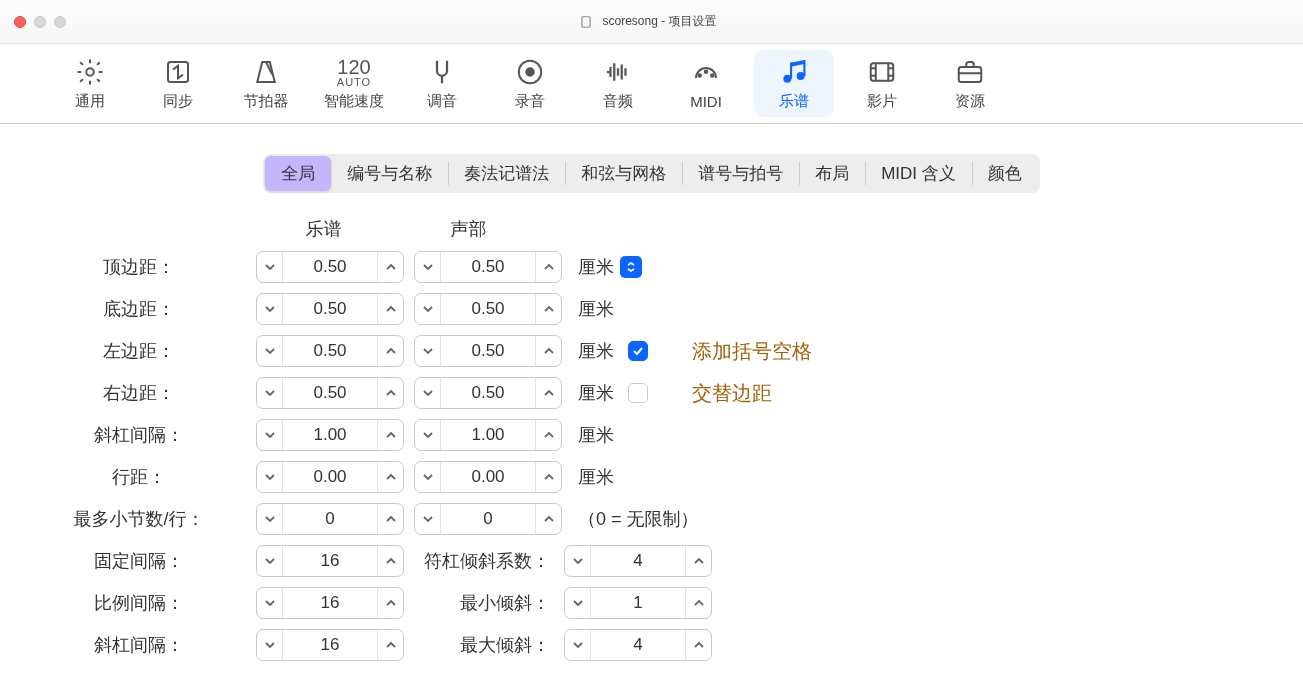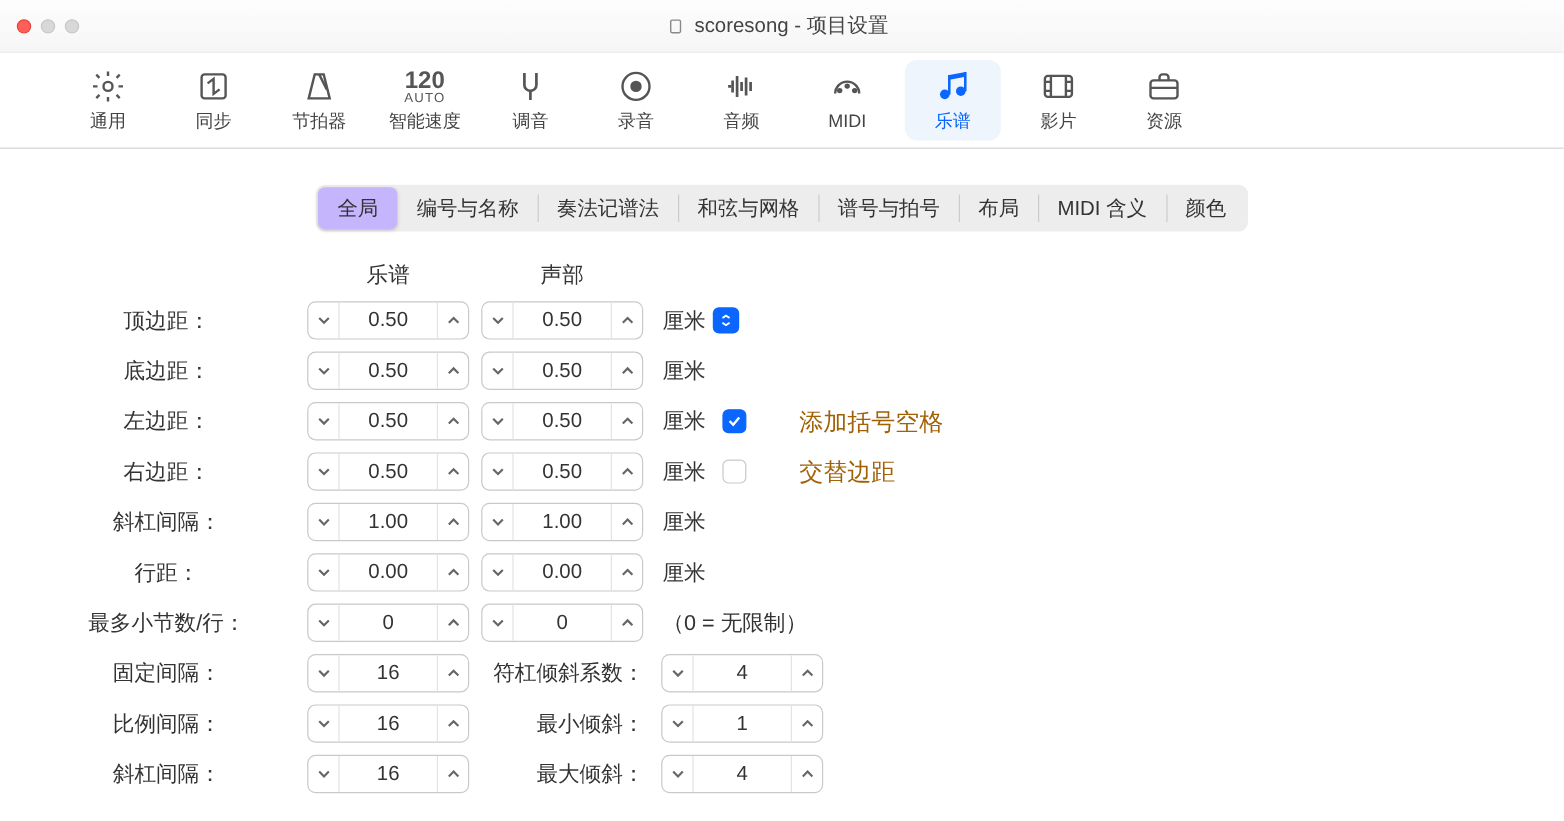--- a/index.html
+++ b/index.html
@@ -4,21 +4,21 @@
 <style>
   * { box-sizing: border-box; margin: 0; padding: 0; font-family: -apple-system, "Helvetica Neue", Arial, sans-serif; }
   body { background: #fff; width: 1303px; height: 684px; overflow: hidden; }
 
   
   .titlebar { height: 44px; display: flex; align-items: center; padding: 0 14px; background: linear-gradient(#fdfdfd,#f6f6f6); border-bottom: 1px solid #e5e5e5; }
   .traffic { display: flex; gap: 8px; }
   .tl { width: 12px; height: 12px; border-radius: 50%; }
   .tl.red { background: #ff5f57; border: 0.5px solid #e24640; }
   .tl.grey { background: #d8d8d8; border: 0.5px solid #c8c8c8; }
-  .titlecenter { flex: 1; text-align: center; font-size: 17px; color: #444; display:flex; align-items:center; justify-content:center; gap:8px;}
+  .titlecenter { flex: 1; text-align: center; font-size: 12px; color: #444; display:flex; align-items:center; justify-content:center; gap:8px;}
   .titleicon { width:16px; height:16px; display:inline-flex; align-items:center; justify-content:center; color:#888; font-size:14px;}
 
   
   .toolbar { height: 80px; display: flex; align-items: center; padding: 0 50px; gap: 8px; border-bottom: 1px solid #ccc; background:#fff;}
   .tbitem { width: 80px; display: flex; flex-direction: column; align-items: center; justify-content: center; gap: 4px; padding: 6px 0; border-radius: 10px; color: #444; cursor: pointer;}
   .tbitem .icon { height: 32px; display:flex; align-items:center; justify-content:center; color:#555; }
   .tbitem .label { font-size: 15px; }
   .tbitem.active { background: #eef5fd; }
   .tbitem.active .icon, .tbitem.active .label { color: #0a66ff; }
 
@@ -31,21 +31,21 @@
   .tab + .tab::before { content:""; position:absolute; left:0; top:6px; bottom:6px; width:1px; background:#ccc; }
   .tab.active { background: #c4b5fd; box-shadow: 0 1px 3px rgba(0,0,0,0.15); }
   .tab.active::before, .tab.active + .tab::before { display:none; }
 
   .grid { margin-top: 24px; }
   .headerrow { display:flex; align-items:center; margin-bottom:10px; }
   .rowlabel { width: 220px; text-align: center; padding-right: 14px; font-size: 18px; color:#333; }
   .colhead { width: 135px; text-align: center; font-size: 18px; color:#333; margin-right: 10px;}
   .row { display:flex; align-items:center; margin-bottom: 10px; }
 
-  .stepper { width: 135px; height: 32px; display:flex; align-items:center; border:1px solid #c9c9c9; border-radius:7px; background:#fff; margin-right:10px; }
+  .stepper { width: 148px; height: 32px; display:flex; align-items:center; border:1px solid #c9c9c9; border-radius:7px; background:#fff; margin-right:10px; }
   .stepper .btn { width:26px; height:100%; display:flex; align-items:center; justify-content:center; color:#666; cursor:pointer;}
   .stepper .val { flex:1; text-align:center; font-size:17px; color:#333; }
   .stepper .btn.left { border-right:1px solid #e3e3e3;}
   .stepper .btn.right { border-left:1px solid #e3e3e3;}
 
   .unit { font-size:18px; color:#333; margin-left:6px; }
   .sel { display:inline-flex; align-items:center; justify-content:center; width:22px; height:22px; background:#0a66ff; border-radius:5px; margin-left:6px; color:#fff;}
   .checkbox { width:20px; height:20px; border-radius:5px; border:1px solid #c9c9c9; margin-left:14px; margin-right:8px; display:inline-flex; align-items:center; justify-content:center; background:#fff;}
   .checkbox.checked { background:#0a66ff; border-color:#0a66ff; color:#fff;}
   .chklabel { font-size:20px; color:#a16207;margin-left:36px; }
@@ -96,21 +96,21 @@
     <span class="icon">
         <svg width="30" height="30" viewBox="0 0 24 24" fill="none" stroke="currentColor" stroke-width="1.6">
           <path d="M9 4h6l4 16H5z"></path>
           <path d="M12 4l5 10"></path>
         </svg>
       </span>
     <span class="label">节拍器</span>
   </div>
   <div class="tbitem">
     <span class="icon" style="flex-direction:column;line-height:1;">
-      <span style="font-size:20px;font-weight:700;">120</span>
+      <span style="font-size:20px;font-weight:400;">120</span>
       <span style="font-size:11px;letter-spacing:1px;">AUTO</span>
     </span>
     <span class="label">智能速度</span>
   </div>
   <div class="tbitem">
     <span class="icon">
         <svg width="30" height="30" viewBox="0 0 24 24" fill="none" stroke="currentColor" stroke-width="1.8">
           <path d="M8 3v8a4 4 0 008 0V3M12 15v6"></path>
         </svg>
       </span>

